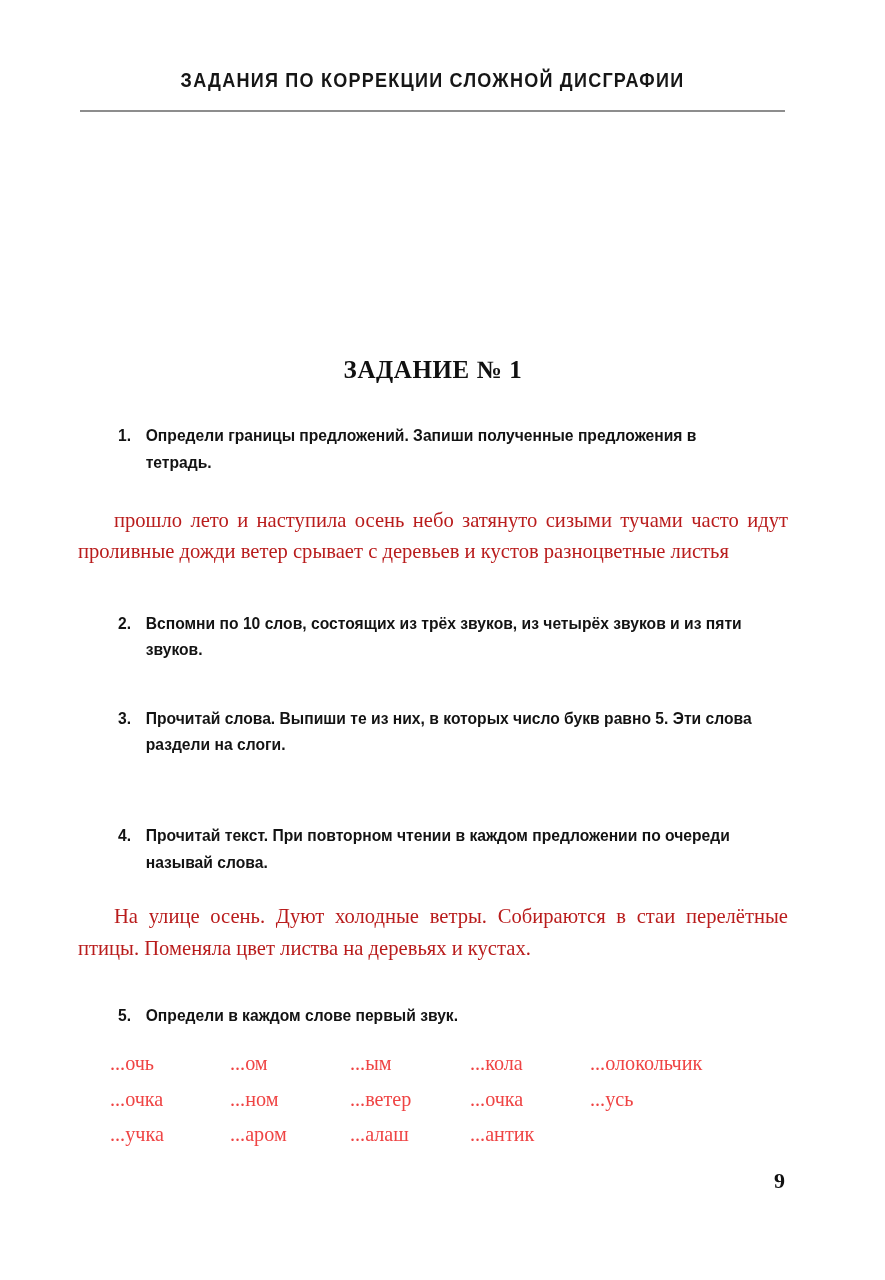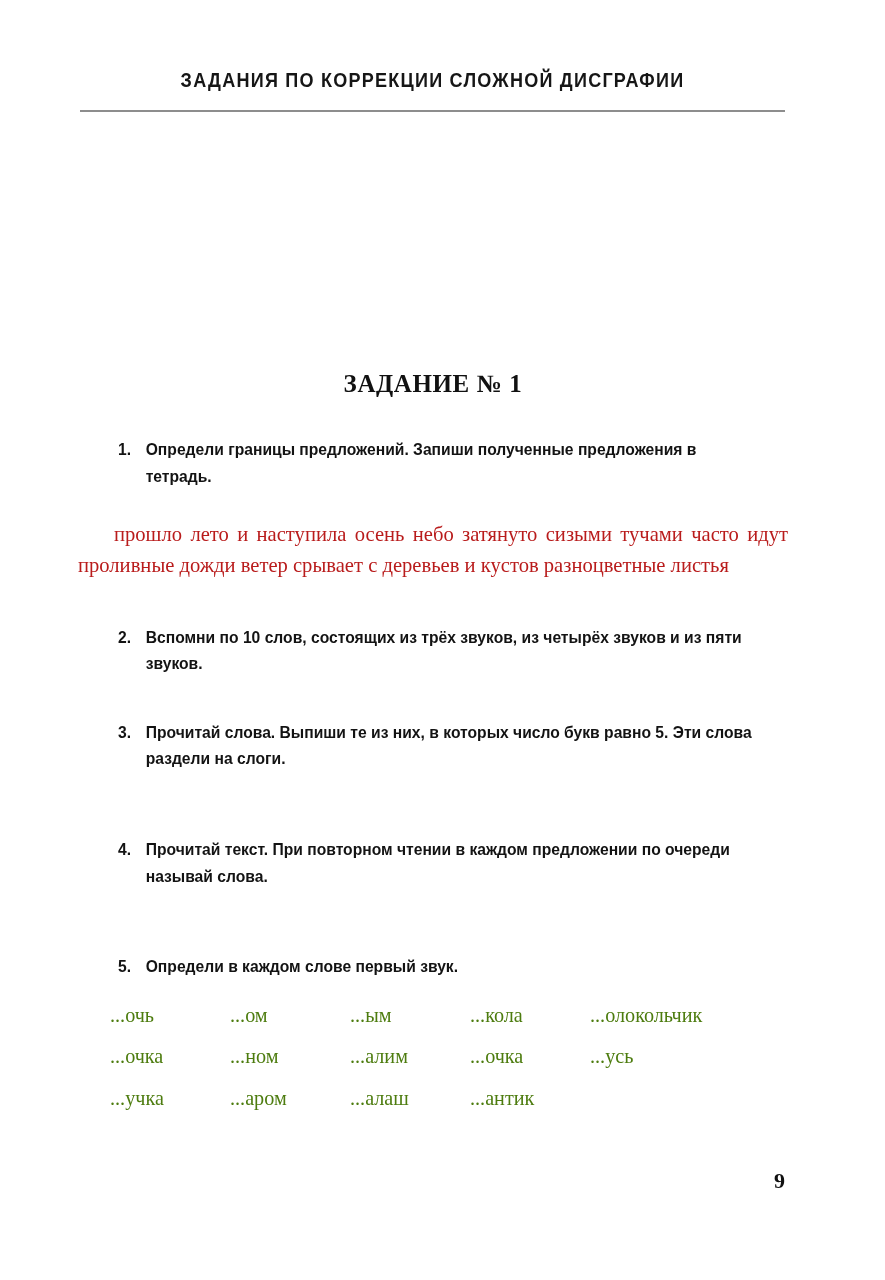--- a/index.html
+++ b/index.html
@@ -38,21 +38,21 @@
     top: 110px;
     width: 705px;
     height: 2px;
     background: #8d8d8d;
   }
 
   
   .content {
     position: absolute;
     left: 78px;
-    top: 370px;
+    top: 356px;
     width: 710px;
   }
 
   .task-title {
     text-align: center;
     font-family: "Liberation Serif", "DejaVu Serif", serif;
     font-weight: bold;
     font-size: 25px;
     color: #111111;
     letter-spacing: 0.6px;
@@ -96,25 +96,25 @@
   .gap-26 { height: 26px; }
   .gap-30 { height: 30px; }
   .gap-38 { height: 38px; }
   .gap-42 { height: 42px; }
 
   
   .word-grid {
     margin: 22px 0 0 32px;
     display: grid;
     grid-template-columns: 120px 120px 120px 120px auto;
-    row-gap: 14px;
+    row-gap: 8px;
     font-family: "Liberation Serif", "DejaVu Serif", serif;
     font-size: 20.2px;
     line-height: 1.36;
-    color: #4d7c0f;
+    color: #ef4444;
   }
   .word-cell {
     white-space: nowrap;
   }
 
   
   .folio {
     position: absolute;
     right: 100px;
     top: 1168px;
@@ -159,38 +159,39 @@
     </div>
     <div class="gap-26"></div>
 
     <div class="gap-38"></div>
 
     <div class="item">
       <span class="item-num">4.</span>
       <span class="item-text">Прочитай текст. При повторном чтении в каждом предложении по очереди называй слова.</span>
     </div>
     <div class="gap-26"></div>
+    <p class="para">На улице осень. Дуют холодные ветры. Собираются в стаи перелётные птицы. Поменяла цвет листва на деревьях и кустах.</p>
 
     <div class="gap-38"></div>
 
     <div class="item">
       <span class="item-num">5.</span>
       <span class="item-text">Определи в каждом слове первый звук.</span>
     </div>
 
     <div class="word-grid">
       <span class="word-cell">...очь</span>
       <span class="word-cell">...ом</span>
       <span class="word-cell">...ым</span>
       <span class="word-cell">...кола</span>
       <span class="word-cell">...олокольчик</span>
 
       <span class="word-cell">...очка</span>
       <span class="word-cell">...ном</span>
-      <span class="word-cell">...алим</span>
+      <span class="word-cell">...ветер</span>
       <span class="word-cell">...очка</span>
       <span class="word-cell">...усь</span>
 
       <span class="word-cell">...учка</span>
       <span class="word-cell">...аром</span>
       <span class="word-cell">...алаш</span>
       <span class="word-cell">...антик</span>
     </div>
 
   </div>

